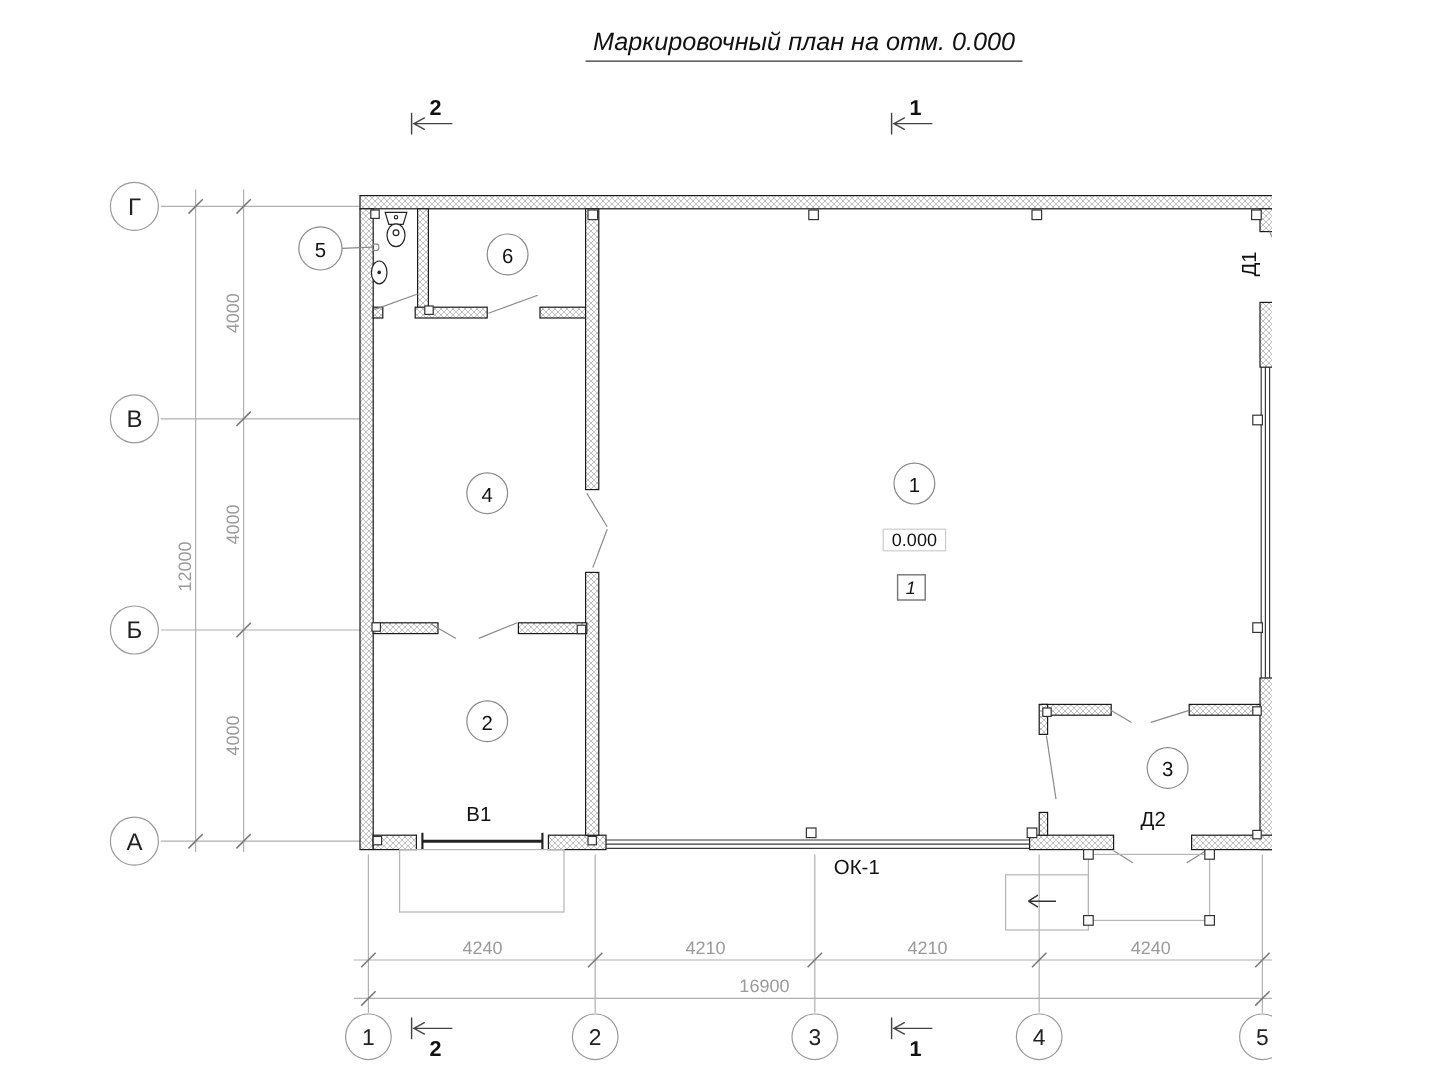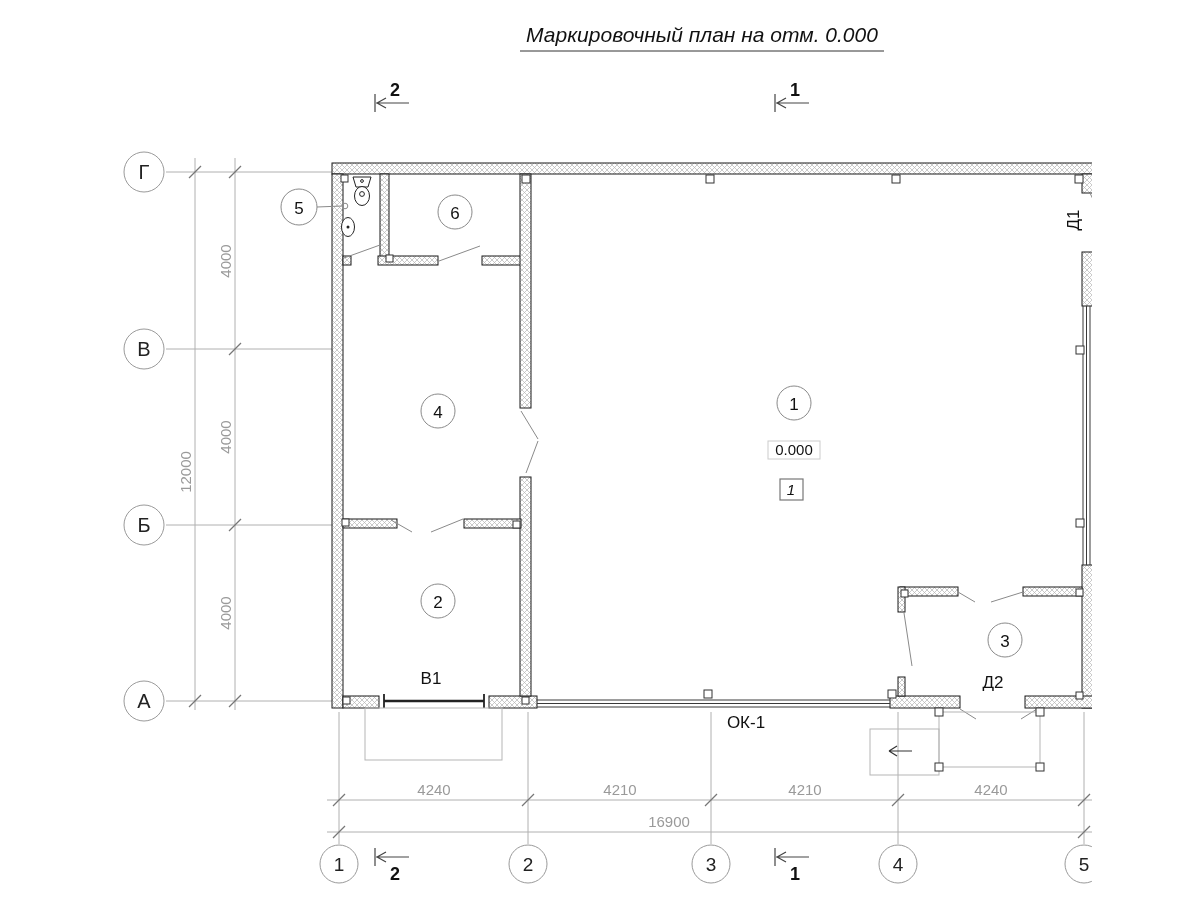--- a/index.html
+++ b/index.html
@@ -1,16 +1,16 @@
 <!DOCTYPE html>
 <html><head>
 <meta charset="utf-8">
 <style>
   html,body{margin:0;padding:0;background:#fff;}
-  .stage{position:relative;width:1060px;height:900px;background:#fff;overflow:hidden;padding-left:32px;}
+  .stage{position:relative;width:1060px;height:900px;background:#fff;overflow:hidden;}
   svg{display:block;}
   text{font-family:"Liberation Sans","DejaVu Sans",sans-serif;fill:#111;}
   .title-text{font-size:21px;font-style:italic;fill:#111;}
   .axis-label{font-size:20px;fill:#222;text-anchor:middle;}
   .col-label{font-size:19px;fill:#222;text-anchor:middle;}
   .room-label{font-size:17px;fill:#111;text-anchor:middle;}
   .dim-text{font-size:15px;fill:#9a9a9a;text-anchor:middle;}
   .mark-text{font-size:17px;fill:#111;text-anchor:middle;}
   .sec-label{font-size:18px;font-weight:bold;fill:#111;text-anchor:middle;}
   .elev-text{font-size:15px;fill:#111;text-anchor:middle;}

